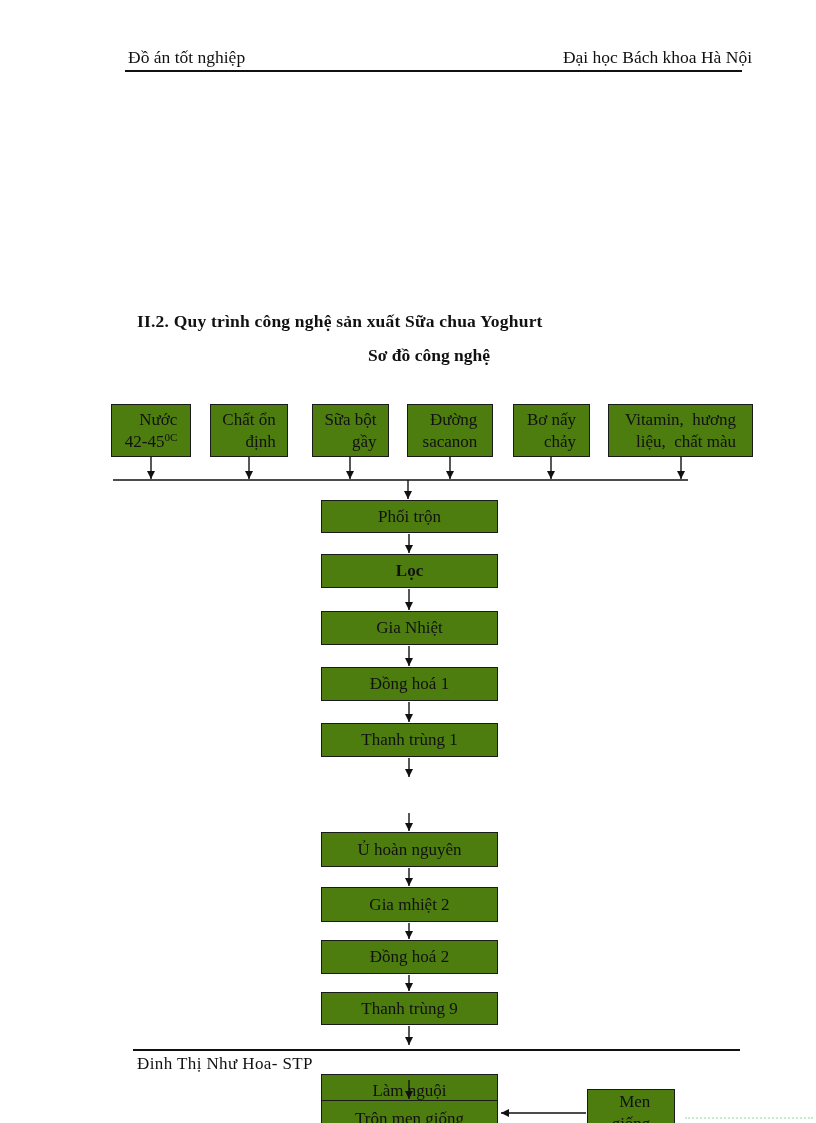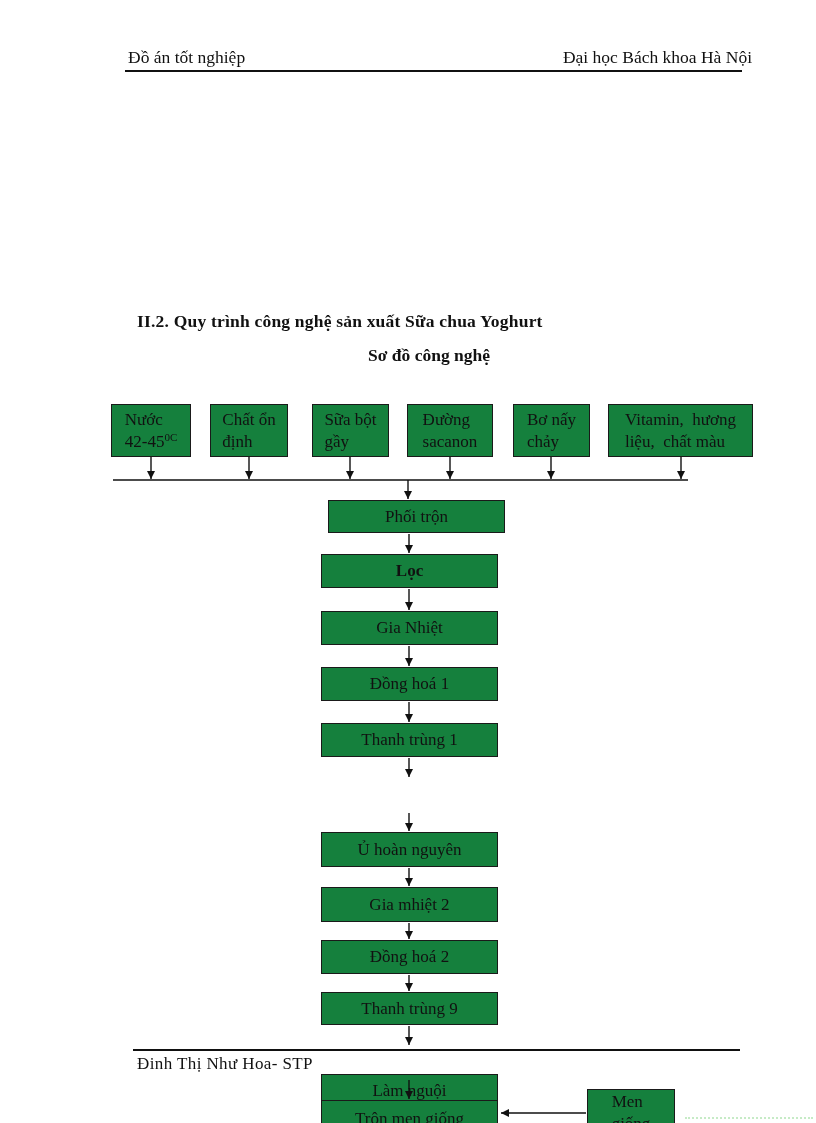--- a/index.html
+++ b/index.html
@@ -8,22 +8,22 @@
     background:#fff;color:#111;
     font-family:"Liberation Serif","DejaVu Serif",serif;
     padding-left:10px;
   }
   .hdr-left{position:absolute;left:128px;top:47px;font-size:17.5px;}
   .hdr-right{position:absolute;right:74px;top:47px;font-size:17.5px;}
   .hdr-rule{position:absolute;left:125px;top:70px;width:617px;height:2px;background:#111;}
   .doc-title{position:absolute;left:137px;top:311px;font-size:17.5px;font-weight:bold;letter-spacing:.2px;}
   .doc-subtitle{position:absolute;left:368px;top:345px;font-size:17.5px;font-weight:bold;}
   .box{
-    position:absolute;box-sizing:border-box;border:1.7px solid #1a1a1a;background:#15803d;
-    display:flex;align-items:center;justify-content:center;text-align:left;
+    position:absolute;box-sizing:border-box;border:1.7px solid #1a1a1a;background:#4d7c0f;
+    display:flex;align-items:center;justify-content:center;text-align:right;
     font-size:17px;line-height:22px;z-index:2;
   }
   .pre{white-space:pre-wrap;}
   .ing{top:404px;height:53px;}
   .step{left:321px;width:177px;}
   sup{font-size:11px;line-height:0;vertical-align:6px;}
   .ftr-rule{position:absolute;left:133px;top:1049px;width:607px;height:2px;background:#111;z-index:1;}
   .ftr-text{position:absolute;left:137px;top:1054px;font-size:17px;letter-spacing:.4px;z-index:1;white-space:nowrap;}
   .squiggle{position:absolute;height:0;border-top:2px dotted #b9e7b9;opacity:.8;z-index:0;}
   .sq1{left:335px;top:1081px;width:150px;}
@@ -61,21 +61,21 @@
   </div>
   <div class="box ing" style="left:513px;width:77px;">
     <span class="pre">Bơ nấy
 chảy</span>
   </div>
   <div class="box ing" style="left:608px;width:145px;">
     <span class="pre">Vitamin,  hương
 liệu,  chất màu</span>
   </div>
 
-  <div class="box step" style="top:500px;height:33px;margin-left:7px;">
+  <div class="box step" style="top:500px;height:33px;">
       <span>Phối trộn</span>
     </div>
   <div class="box step" style="top:554px;height:34px;font-weight:bold;">
       <span>Lọc</span>
     </div>
   <div class="box step" style="top:611px;height:34px;">
       <span>Gia Nhiệt</span>
     </div>
   <div class="box step" style="top:667px;height:34px;">
       <span>Đồng hoá 1</span>

